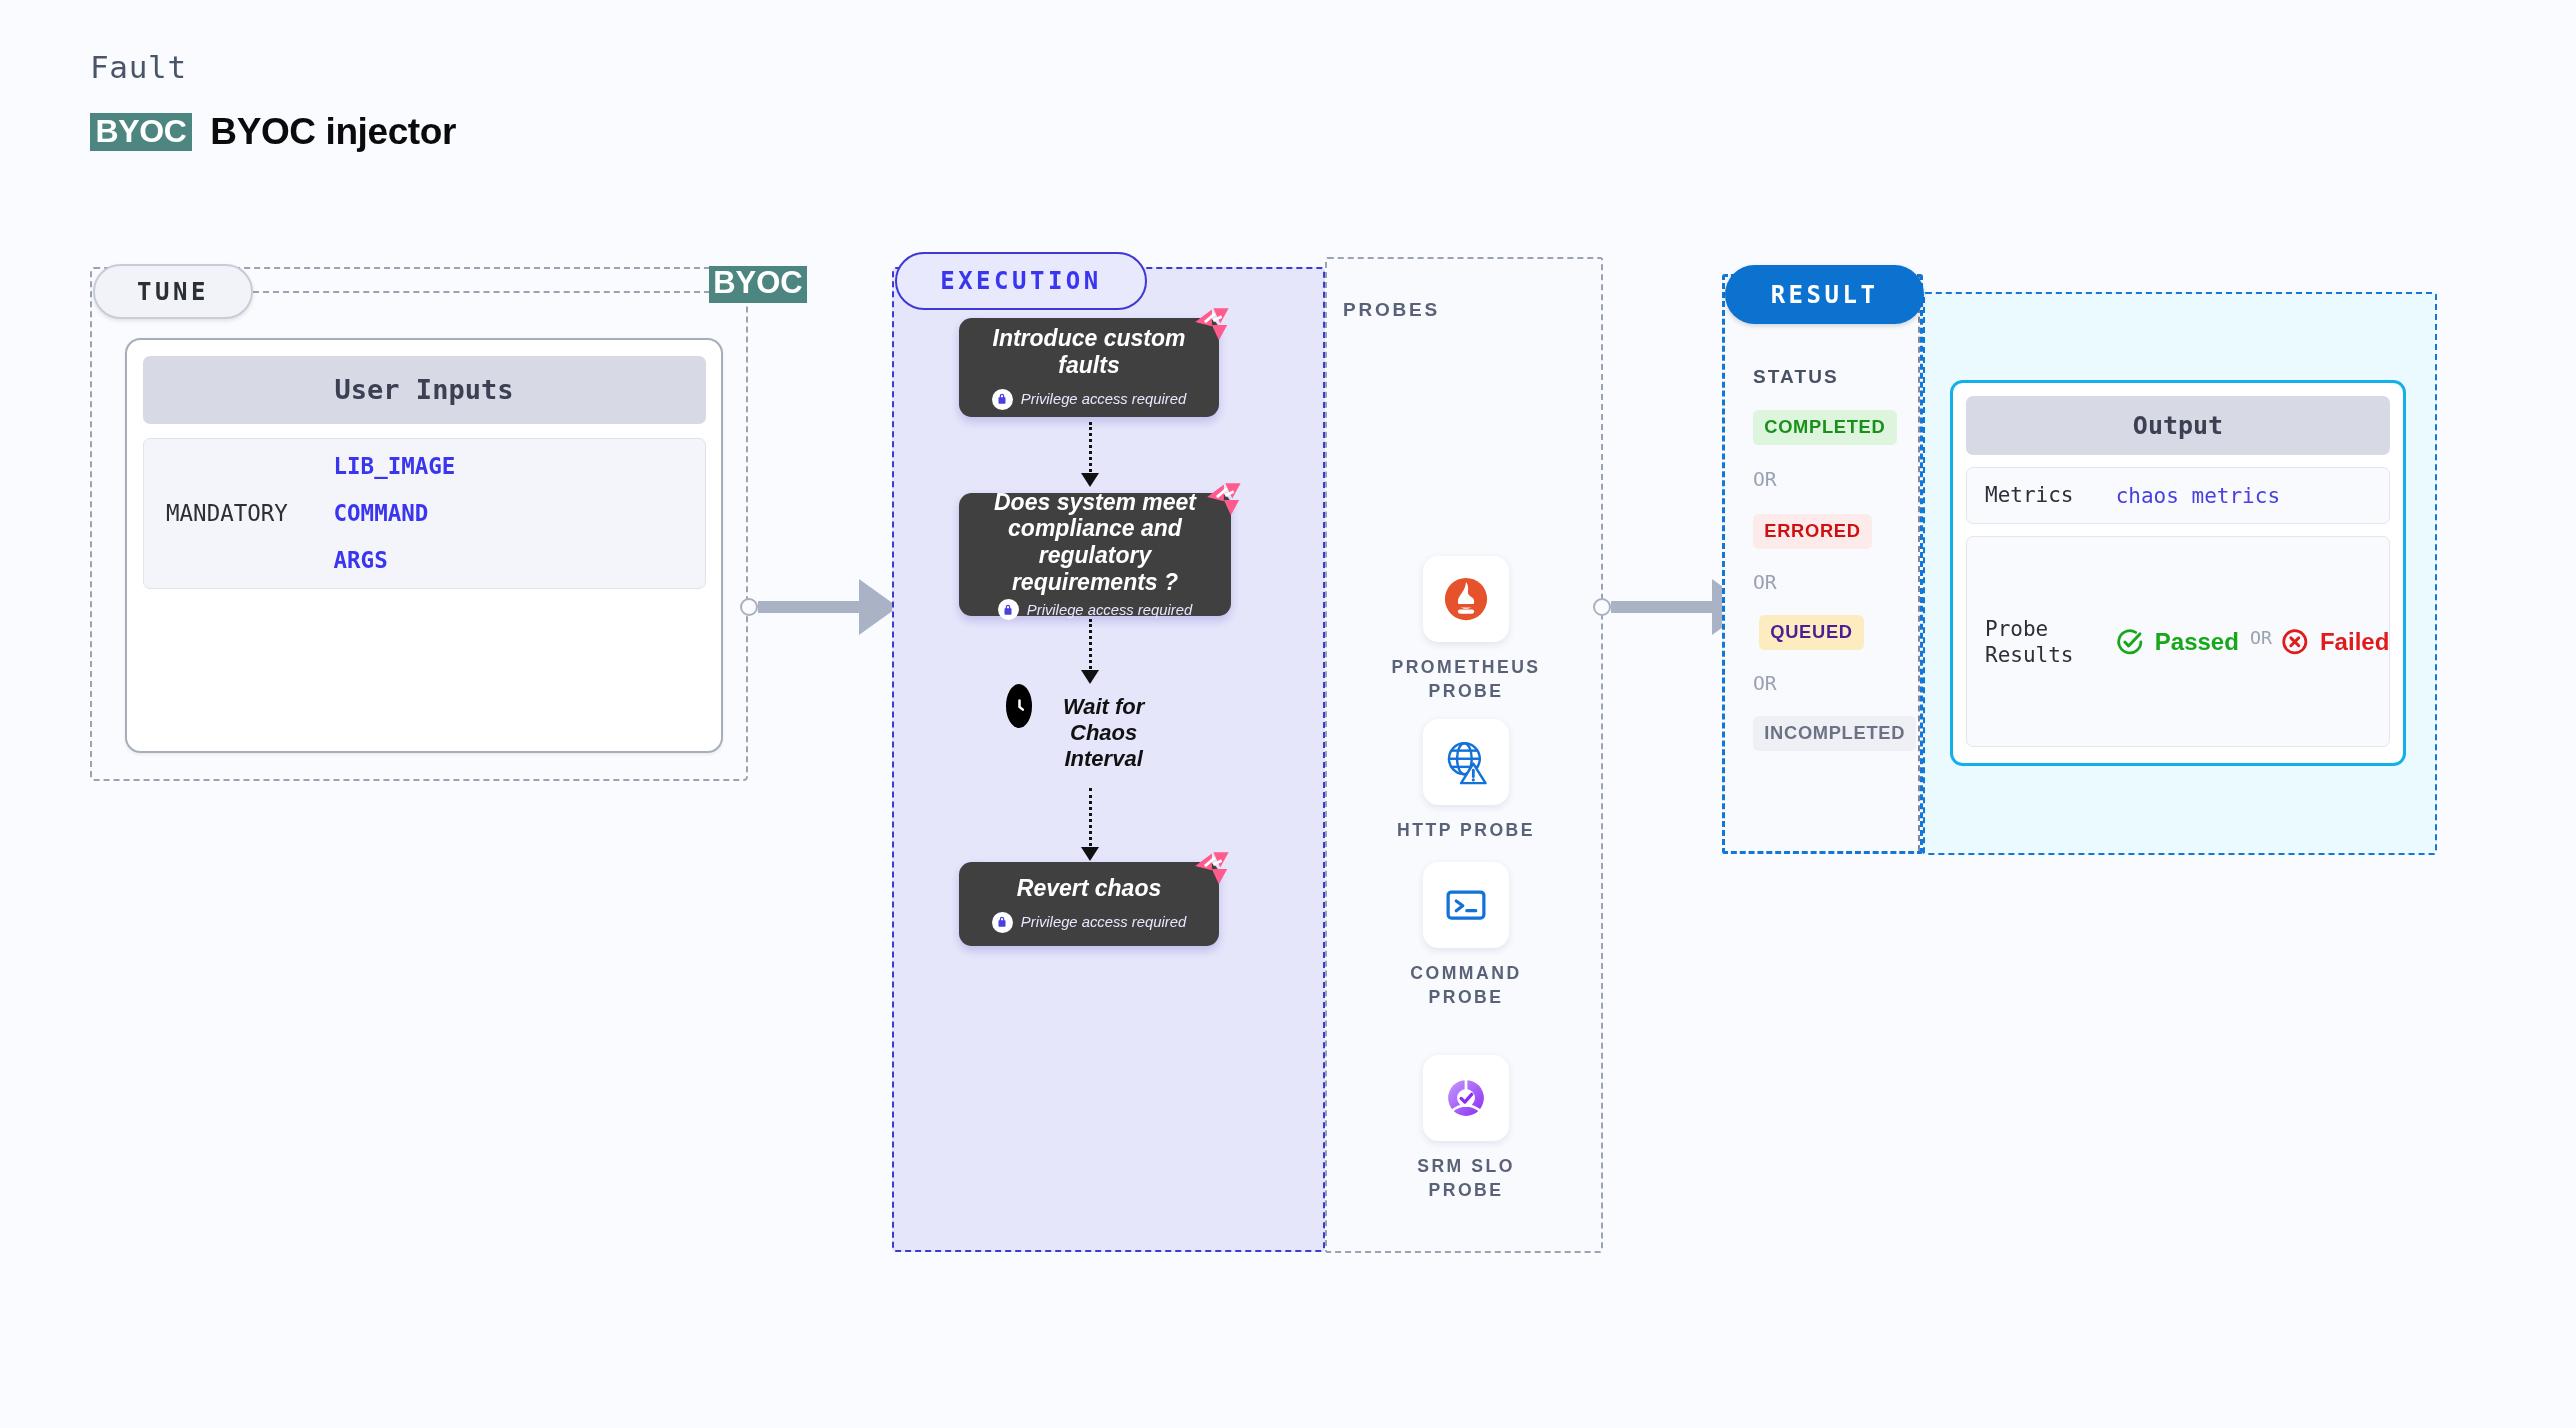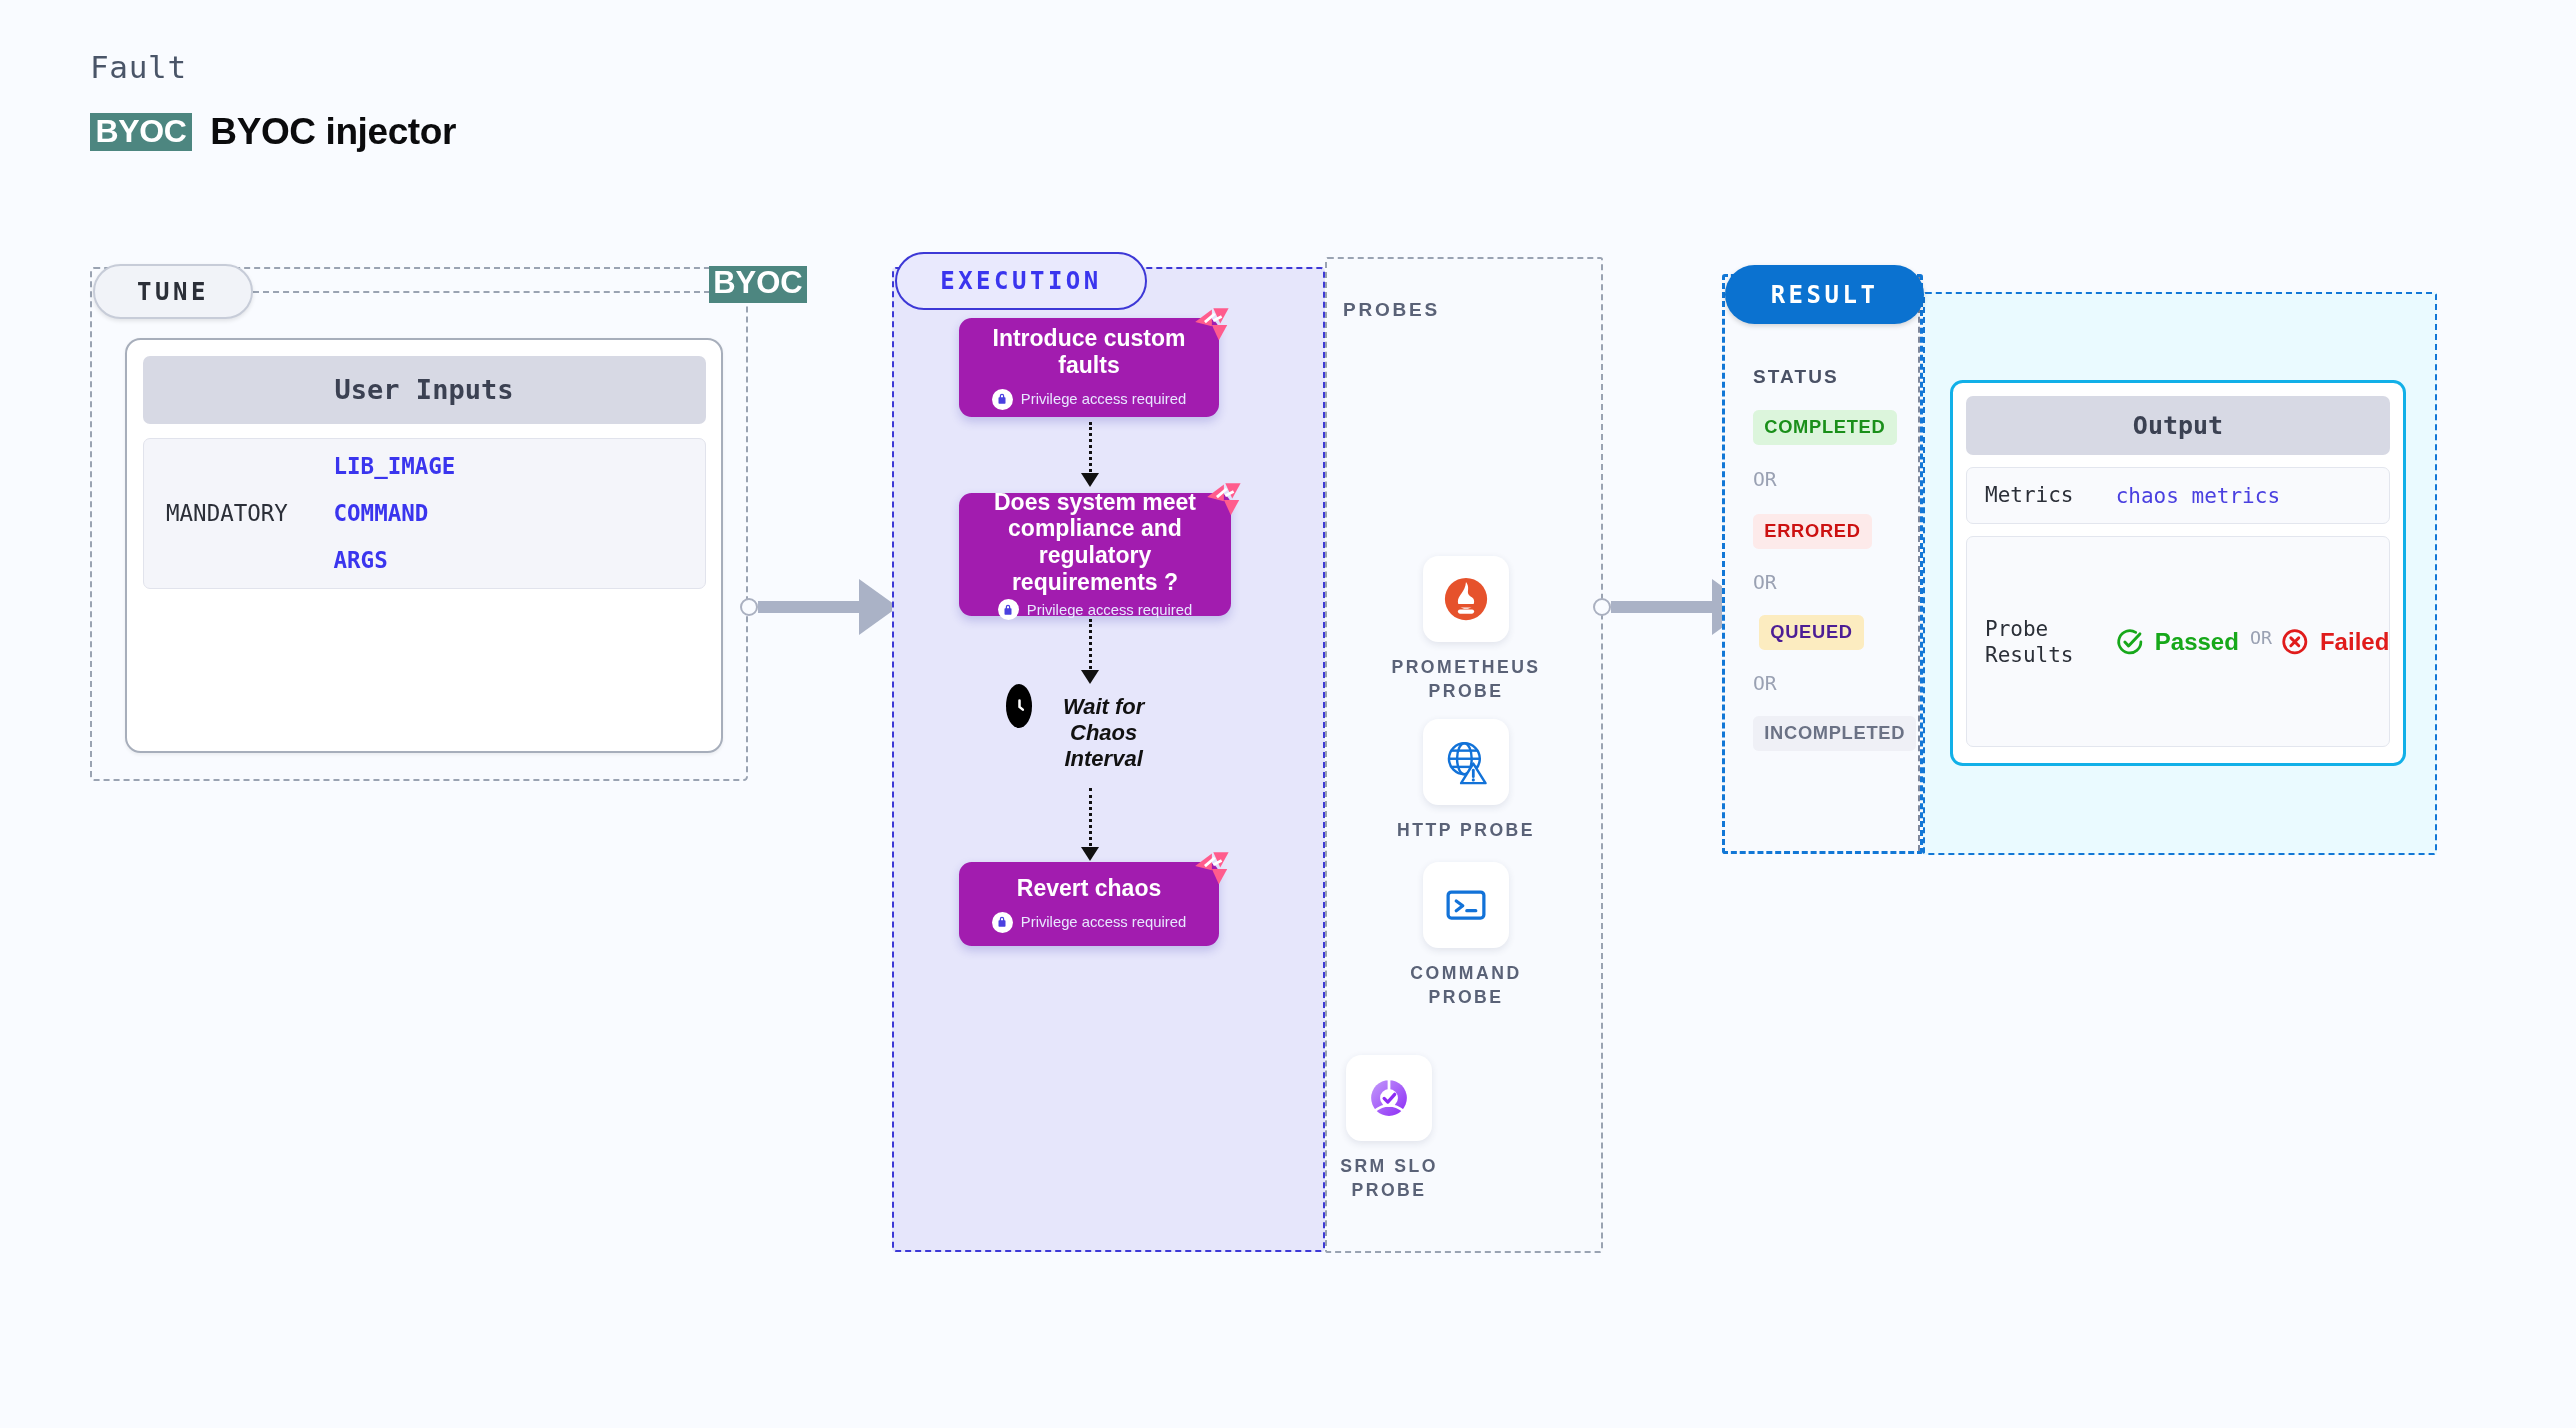--- a/index.html
+++ b/index.html
@@ -97,24 +97,25 @@
   #exec-box {
     left: 892px; top: 267px; width: 433px; height: 985px;
     border: 2.8px dashed #3d38d6; border-radius: 4.2px; background: #e6e6fb;
   }
   #exec-pill {
     left: 895px; top: 252px; width: 252px; height: 58px;
     background: #e9e9fd; border: 2.8px solid #3d38d6; color: #3a35ee;
     font-size: 24px; z-index: 5;
   }
   .flow-card {
-    position: absolute; background: #a21caf; border-radius: 12.7px;
+    position: absolute; background: #404040; border-radius: 12.7px;
     box-shadow: 0 4.2px 9.9px rgba(60,55,180,.22);
     display: flex; flex-direction: column; align-items: center; justify-content: center;
     padding: 23px 14px;
+    font-style: italic;
   }
   .flow-card .ttl { color: #fff; font-size: 23px; font-weight: 700; text-align: center; line-height: 1.16; }
   .priv { display: flex; align-items: center; gap: 8px; margin-top: 9.9px; text-align: center; }
   .priv .lock {
     width: 21px; height: 21px; border-radius: 50%; background: #fff;
     display: flex; align-items: center; justify-content: center;
   }
   .priv .lock svg { width: 12px; height: 12px; }
   .priv .txt { color: #e8e7ff; font-size: 14.8px; }
   .harness-mark { position: absolute; width: 39px; height: 37px; right: -11.3px; top: -12.7px; }
@@ -362,21 +363,21 @@
           <line x1="14" y1="38" x2="46" y2="38"></line>
         </g>
         <path d="M41 34 L56 58 L26 58 Z" fill="#fff" stroke="#1272d8" stroke-width="3" stroke-linejoin="round"></path>
         <line x1="41" y1="42" x2="41" y2="50" stroke="#1272d8" stroke-width="3.4" stroke-linecap="round"></line>
         <circle cx="41" cy="54" r="1.9" fill="#1272d8"></circle>
       </svg>
     </div>
     <div class="plabel">HTTP PROBE</div>
   </div>
 
-  <div class="probe" style="left:1308px; top:1055px;">
+  <div class="probe" style="left:1385px; top:1055px;">
     <div class="tile">
       <svg viewBox="0 0 64 64" width="52" height="52">
         <defs>
           <linearGradient id="sloGrad" x1="0" y1="0" x2="1" y2="1">
             <stop offset="0%" stop-color="#c39bfb"></stop>
               <stop offset="100%" stop-color="#8d2bf5"></stop>
           </linearGradient>
         </defs>
         <circle cx="32" cy="32" r="22" fill="url(#sloGrad)"></circle>
         <path d="M32 10 L32 30" stroke="#fff" stroke-width="3.4" stroke-linecap="round"></path>

